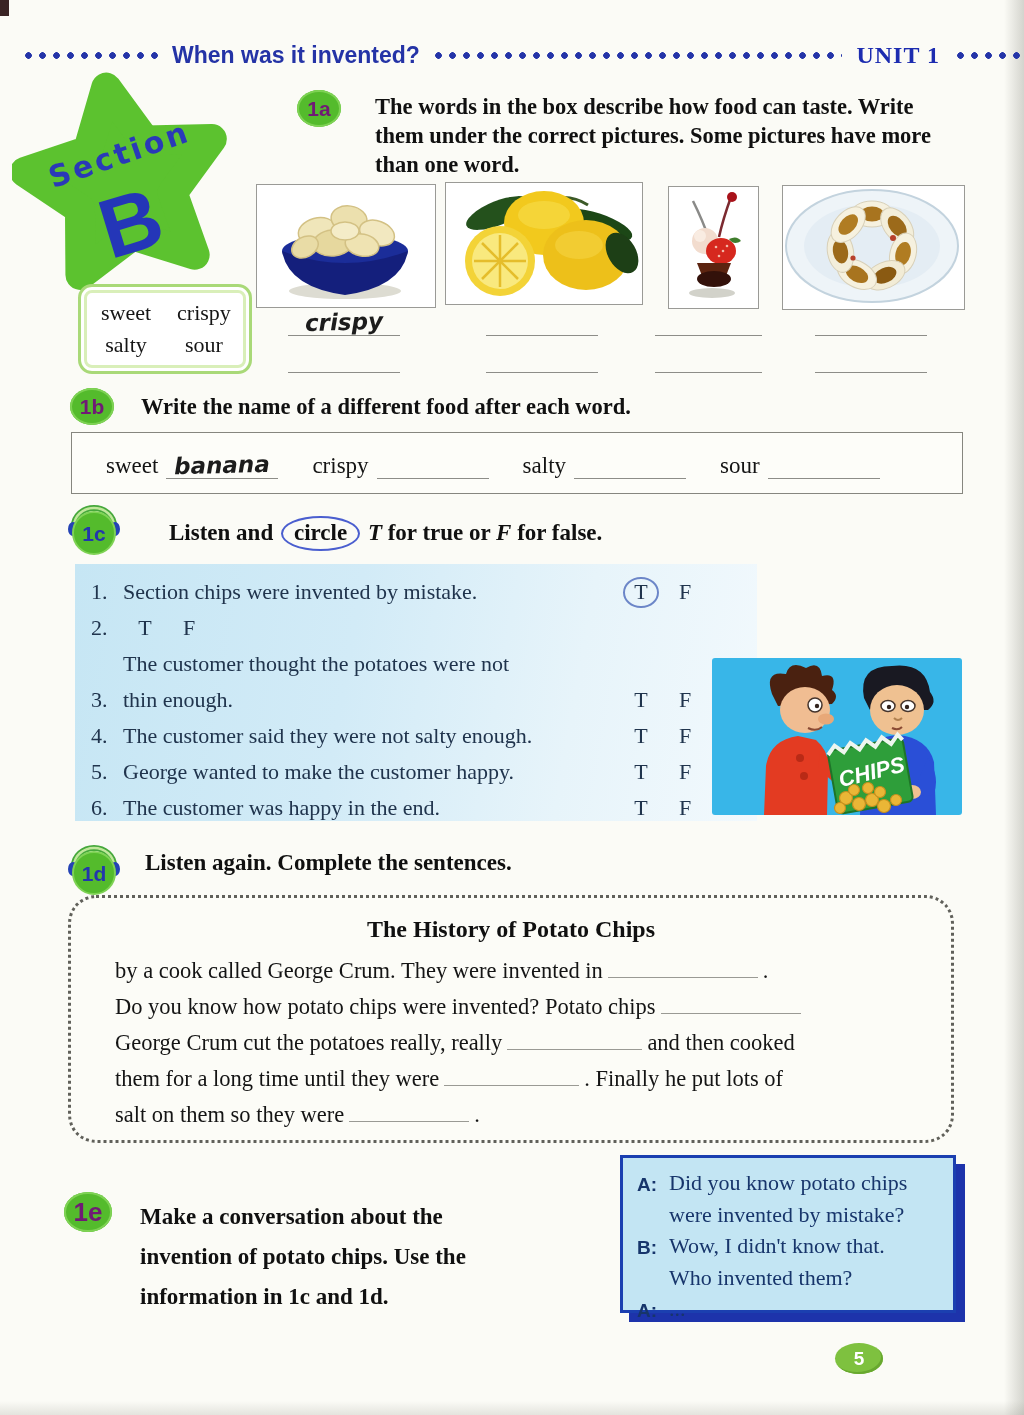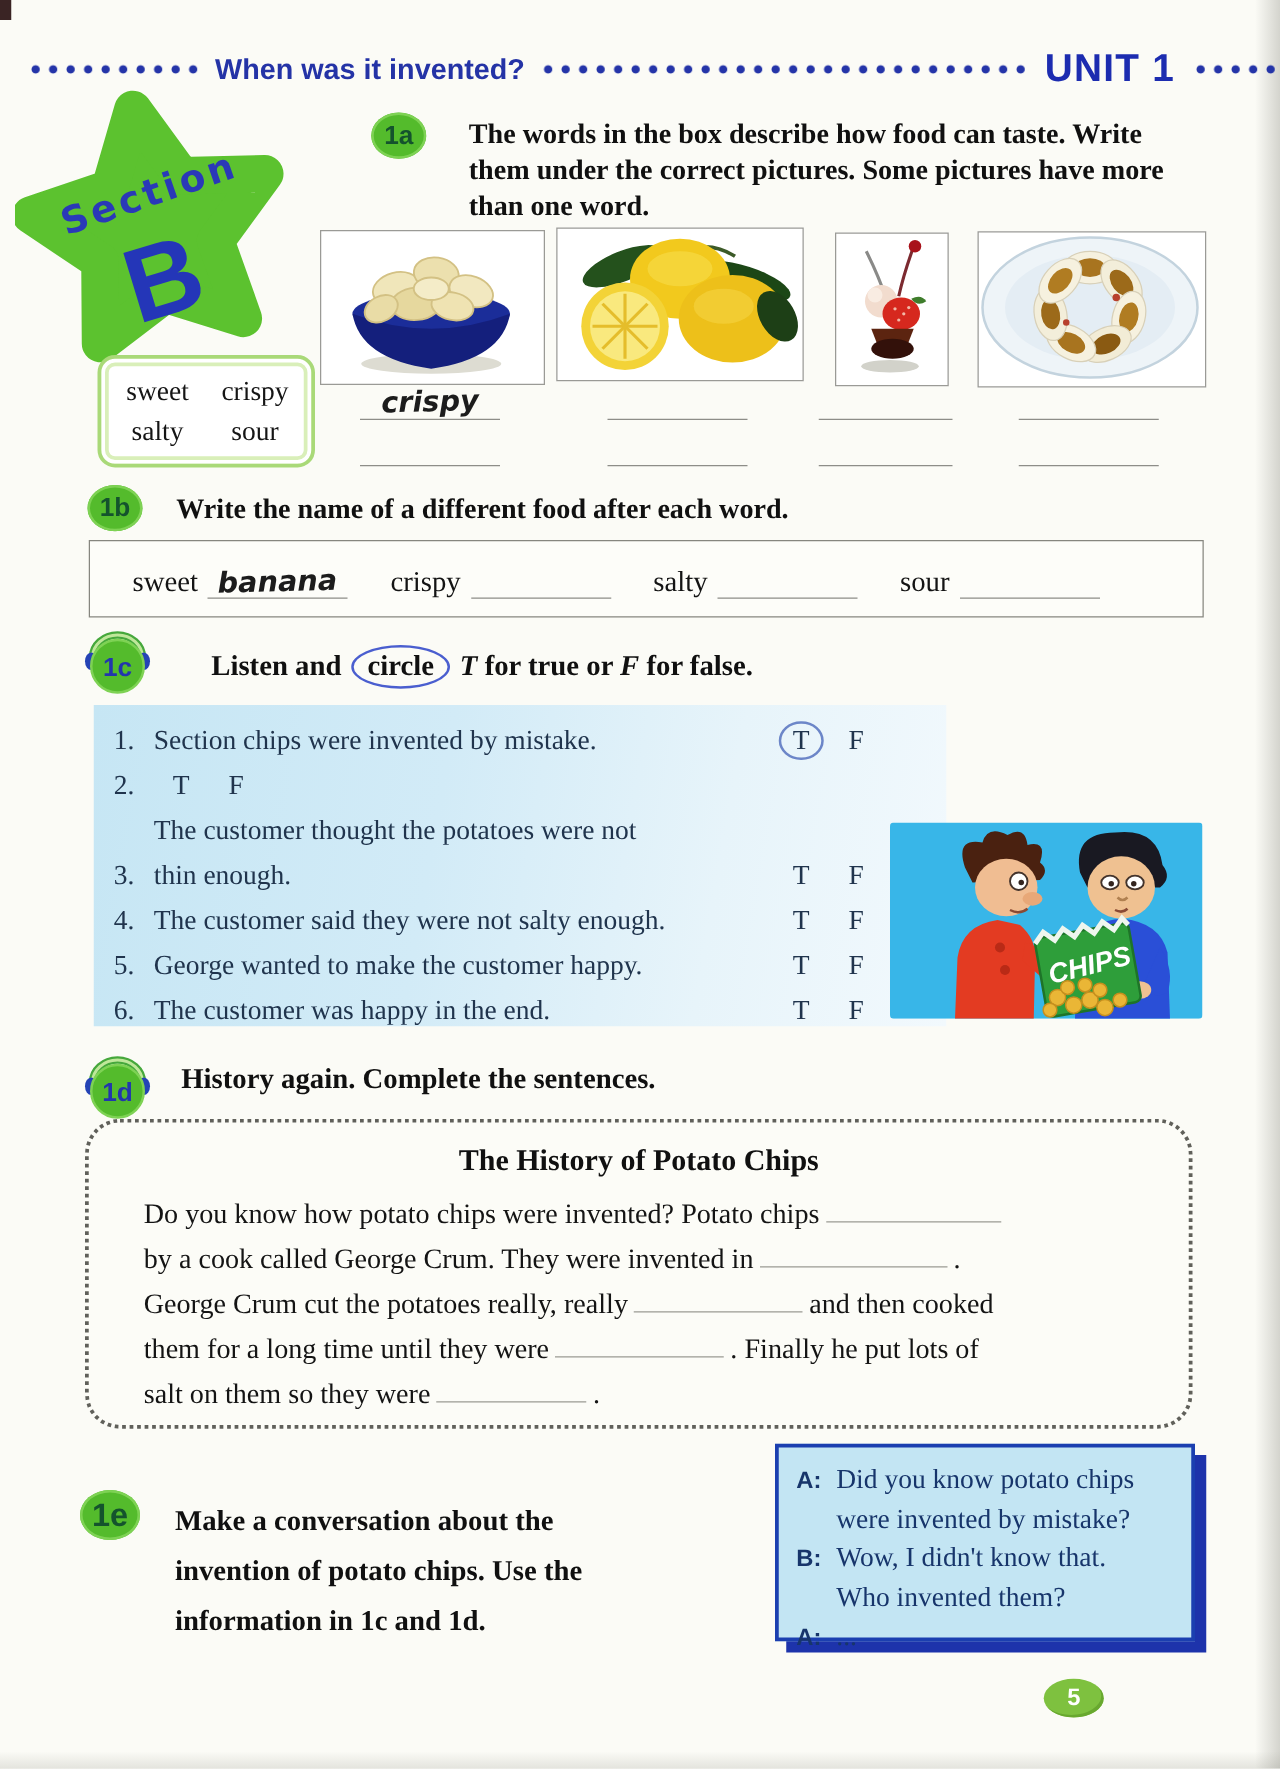--- a/index.html
+++ b/index.html
@@ -13,29 +13,29 @@
 
   
   .header{position:absolute;left:0;top:38px;width:1010px;height:34px;display:flex;align-items:center;margin-left:24px;}
   .dots{height:9px;background-image:radial-gradient(circle at 4.5px 4.5px,#2434a8 3px,rgba(0,0,0,0) 3.6px);
         background-size:14px 9px;background-repeat:repeat-x;}
   .dots-left{width:140px;}
   .dots-mid{flex:1;margin:0 14px;}
   .dots-right{width:78px;margin-left:16px;}
   .header-title{font-family:"Liberation Sans","DejaVu Sans",sans-serif;font-weight:700;
         font-size:23px;color:#2433a6;margin-left:8px;white-space:nowrap;}
-  .unit{font-family:Liberation Sans, sans-serif;font-weight:800;
-        font-size:31px;color:#1c2cb0;letter-spacing:1px;white-space:nowrap;}
+  .unit{font-family:Liberation Serif, serif;font-weight:800;
+        font-size:24px;color:#1c2cb0;letter-spacing:1px;white-space:nowrap;}
 
   
   .section-star{position:absolute;left:12px;top:68px;}
 
   
   .badge{position:absolute;background:#54bb2c;border-radius:50%;display:flex;align-items:center;justify-content:center;
-         font-family:"Liberation Sans","DejaVu Sans",sans-serif;font-weight:800;color:#14532d;
+         font-family:"Liberation Sans","DejaVu Sans",sans-serif;font-weight:800;color:#701a75;
          box-shadow:inset 0 0 0 2px #7ed254;}
   .badge-1a{left:297px;top:90px;width:44px;height:37px;font-size:21px;}
   .badge-1b{left:70px;top:388px;width:44px;height:37px;font-size:21px;}
   .badge-1e{left:64px;top:1192px;width:48px;height:40px;font-size:26px;}
   .hp-badge{position:absolute;}
   .hp-1c{left:62px;top:500px;}
   .hp-1d{left:62px;top:840px;}
 
   .instr{position:absolute;font-weight:700;font-size:22.5px;line-height:29px;color:#101010;}
   .instr-1a{left:375px;top:92px;width:590px;}
@@ -384,29 +384,29 @@
       <g>
         <path d="M12,26 A20,18 0 0 1 52,26" fill="none" stroke="#46a83c" stroke-width="6"></path>
         <path d="M12,26 A20,18 0 0 1 52,26" fill="none" stroke="#bfe79a" stroke-width="2.5"></path>
         <ellipse cx="11" cy="29" rx="5" ry="7" fill="#2443b5"></ellipse>
         <ellipse cx="53" cy="29" rx="5" ry="7" fill="#2443b5"></ellipse>
       </g>
       <circle cx="32" cy="33" r="21" fill="#54bb2c" stroke="#7ed254" stroke-width="2"></circle>
       <text x="32" y="41" text-anchor="middle" font-family="Liberation Sans, sans-serif" font-weight="800" font-size="21" fill="#2336ad">1d</text>
     </svg>
   </div>
-  <div class="instr instr-1d">History again. Complete the sentences.</div>
+  <div class="instr instr-1d">Listen again. Complete the sentences.</div>
 
   <div class="hist-box">
     <p class="hist-title">The History of Potato Chips</p>
     <p class="hline">
-      <span>Do you know how potato chips were invented? Potato chips</span><span class="blank bl-140"></span>
+      <span>by a cook called George Crum. They were invented in</span><span class="blank bl-150"></span><span>.</span>
     </p>
     <p class="hline">
-      <span>by a cook called George Crum. They were invented in</span><span class="blank bl-150"></span><span>.</span>
+      <span>Do you know how potato chips were invented? Potato chips</span><span class="blank bl-140"></span>
     </p>
     <p class="hline">
       <span>George Crum cut the potatoes really, really</span><span class="blank bl-135"></span><span>and then cooked</span>
     </p>
     <p class="hline">
       <span>them for a long time until they were</span><span class="blank bl-135"></span><span>. Finally he put lots of</span>
     </p>
     <p class="hline">
       <span>salt on them so they were</span><span class="blank bl-120"></span><span>.</span>
     </p>

